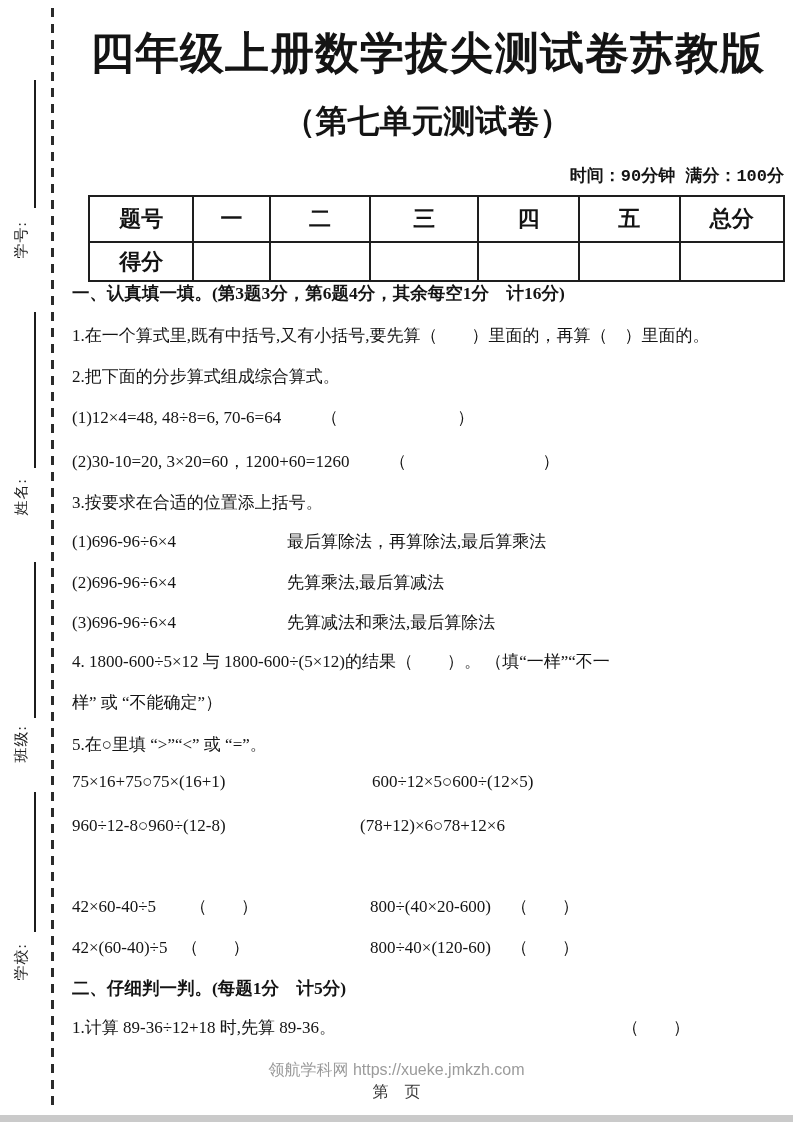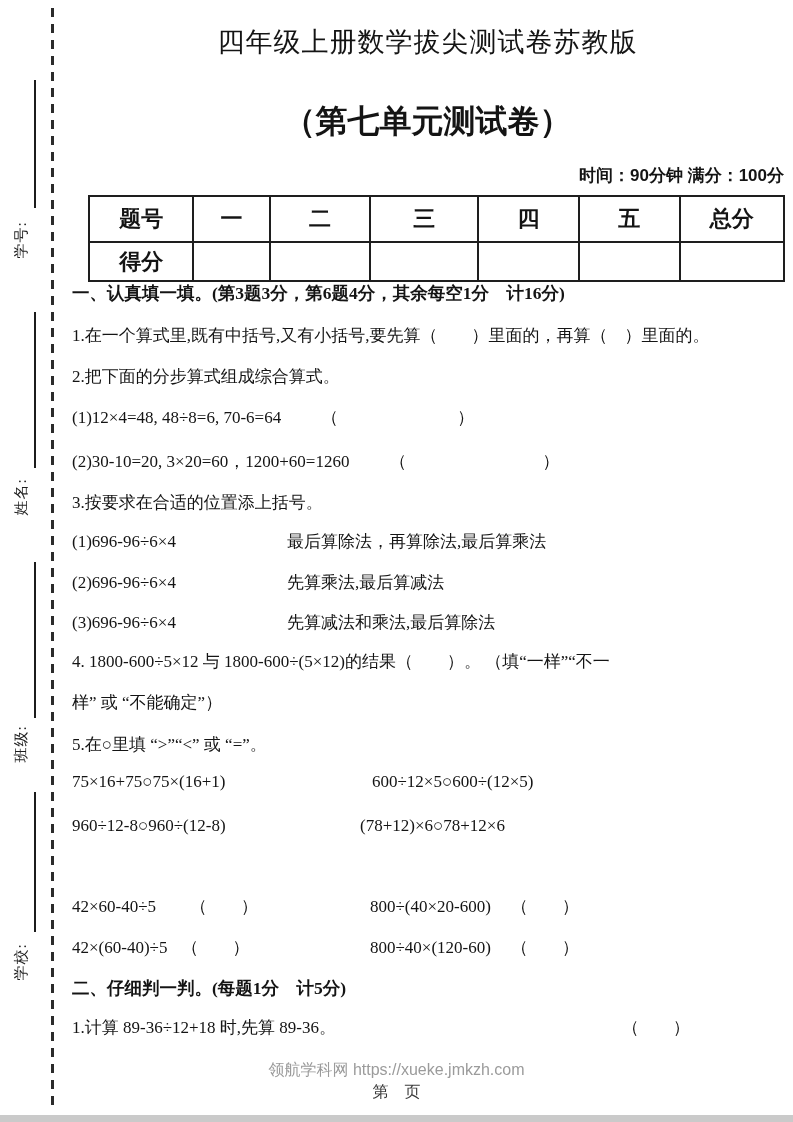--- a/index.html
+++ b/index.html
@@ -12,27 +12,27 @@
   .fill-line{position:absolute;left:34px;width:2px;background:#1c1c1c;}
   .fl1{top:80px;height:128px;} .fl2{top:312px;height:156px;}
   .fl3{top:562px;height:156px;} .fl4{top:792px;height:140px;}
   .margin-label{position:absolute;left:21px;font-size:15px;letter-spacing:1px;white-space:nowrap;
     transform:translate(-50%,-50%) rotate(-90deg);color:#1c1c1c;}
   .ml1{top:240px;} .ml2{top:497px;} .ml3{top:744px;} .ml4{top:962px;}
 
   
   .content{position:absolute;left:70px;top:0;width:715px;height:1122px;}
   .doc-title{position:absolute;top:24px;left:0;right:0;text-align:center;
-    font-family:"Liberation Sans","DejaVu Sans",sans-serif;font-weight:normal;
-    font-size:27px;letter-spacing:1px;white-space:nowrap;}
+    font-family:"Liberation Sans","DejaVu Sans",sans-serif;font-weight:bold;
+    font-size:44px;letter-spacing:1px;white-space:nowrap;}
   .doc-subtitle{position:absolute;top:100px;left:0;right:0;text-align:center;
     font-family:"Liberation Sans","DejaVu Sans",sans-serif;font-weight:bold;
     font-size:32px;white-space:nowrap;}
   .meta{position:absolute;top:164px;right:1px;text-align:left;font-size:17px;font-weight:600;
-    font-family:Liberation Sans, sans-serif;white-space:nowrap;}
+    font-family:Liberation Mono, monospace;white-space:nowrap;}
 
   table.score-table{position:absolute;top:195px;left:18px;width:697px;
     border-collapse:collapse;table-layout:fixed;}
   table.score-table td{border:2px solid #1e1e1e;text-align:center;vertical-align:middle;
     font-size:22px;font-weight:bold;padding:3px;}
   tr.head-row td{height:38px;}
   tr.score-row td{height:31px;}
 
   .t{position:absolute;left:2px;right:0;font-size:17px;line-height:24px;white-space:nowrap;}
   .sec-heading{font-weight:bold;font-size:17.5px;}

